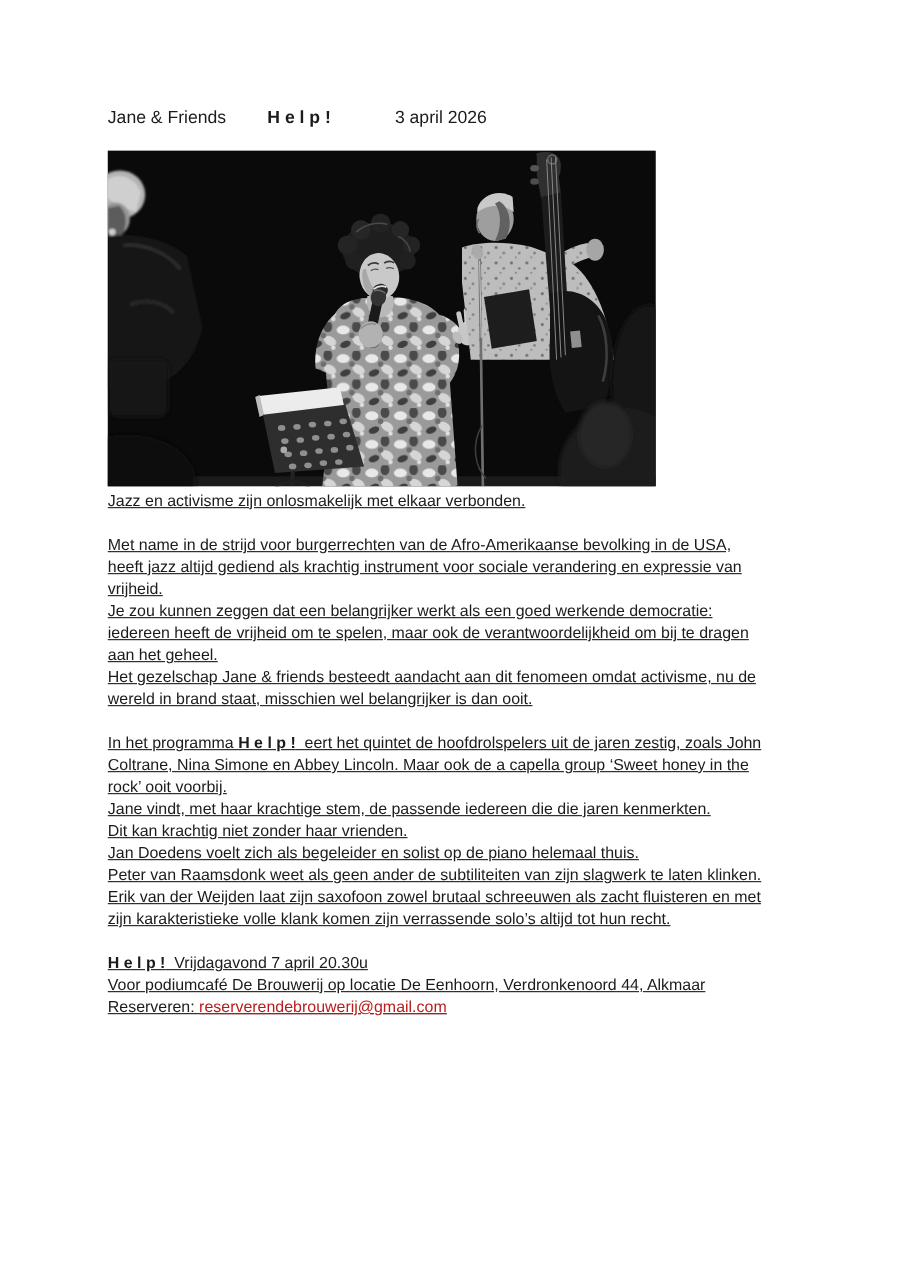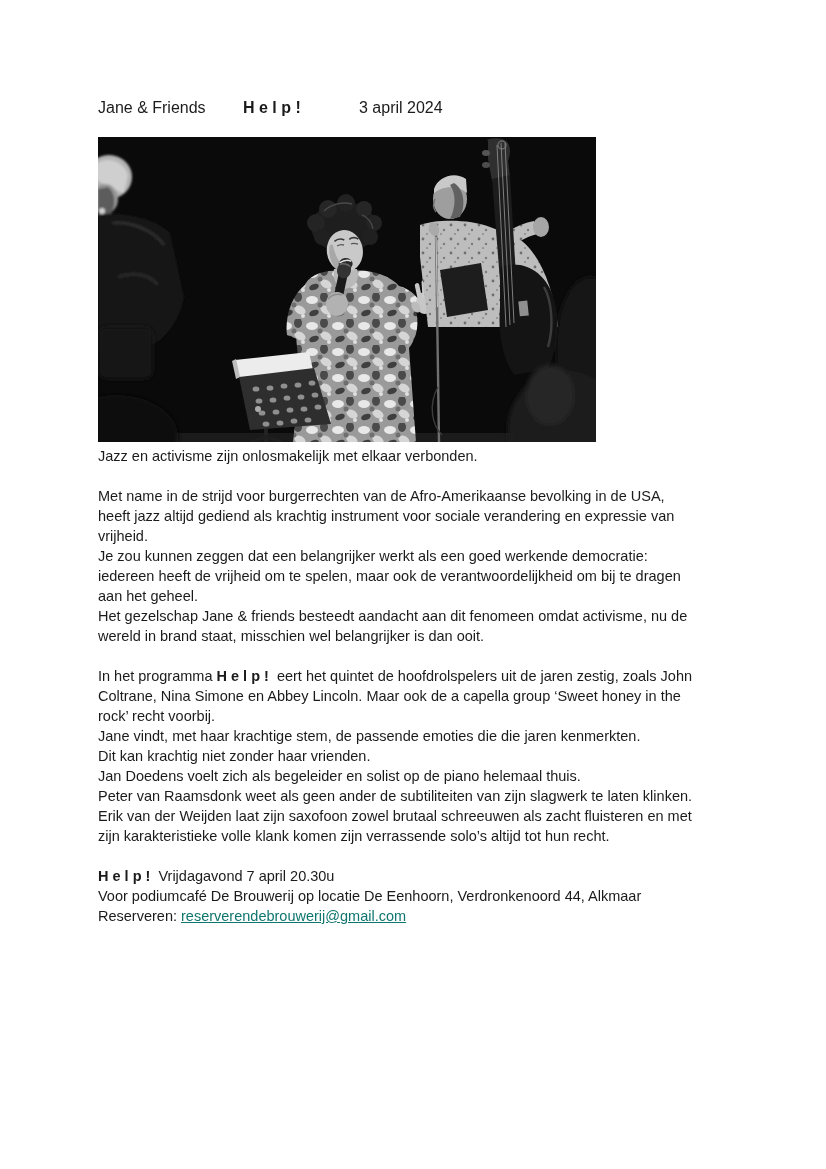--- a/index.html
+++ b/index.html
@@ -35,33 +35,33 @@
   .body-text {
     position: absolute;
     left: 98px;
     top: 446px;
     width: 700px;
     font-size: 14.5px;
     line-height: 20px;
   }
   .paragraph { margin: 0 0 20px 0; }
   .paragraph:last-child { margin-bottom: 0; }
-  .line { white-space: pre; }
+  .line { white-space: pre; text-decoration: underline; }
   .b { font-weight: 700; }
   .email-link { text-decoration: underline; cursor: pointer; }
 </style>
 </head>
 <body>
 
 <div class="page">
 
   <div class="doc-header">
     <span class="h-title">Jane &amp; Friends</span>
     <span class="h-program">H e l p !</span>
-    <span class="h-date">3 april 2024</span>
+    <span class="h-date">3 april 2026</span>
   </div>
 
   <div class="photo-wrap">
     <svg width="498" height="305" viewBox="0 0 498 305" xmlns="http://www.w3.org/2000/svg">
       <defs>
         <pattern id="floral" width="26" height="26" patternUnits="userSpaceOnUse">
           <rect width="26" height="26" fill="#9a9a9a"></rect>
           <ellipse cx="6" cy="7" rx="6" ry="4" fill="#e8e8e8"></ellipse>
           <ellipse cx="18" cy="4" rx="4" ry="5" fill="#4a4a4a"></ellipse>
           <ellipse cx="20" cy="17" rx="6" ry="4" fill="#d6d6d6" transform="rotate(30 20 17)"></ellipse>
@@ -239,28 +239,28 @@
         <div class="line"><span>vrijheid.</span></div>
         <div class="line"><span>Je zou kunnen zeggen dat een belangrijker werkt als een goed werkende democratie:</span></div>
         <div class="line"><span>iedereen heeft de vrijheid om te spelen, maar ook de verantwoordelijkheid om bij te dragen</span></div>
         <div class="line"><span>aan het geheel.</span></div>
         <div class="line"><span>Het gezelschap Jane &amp; friends besteedt aandacht aan dit fenomeen omdat activisme, nu de</span></div>
         <div class="line"><span>wereld in brand staat, misschien wel belangrijker is dan ooit.</span></div>
       </div>
       <div class="paragraph">
         <div class="line"><span>In het programma </span><span class="b">H e l p !</span><span>  eert het quintet de hoofdrolspelers uit de jaren zestig, zoals John</span></div>
         <div class="line"><span>Coltrane, Nina Simone en Abbey Lincoln. Maar ook de a capella group ‘Sweet honey in the</span></div>
-        <div class="line"><span>rock’ recht voorbij.</span></div>
-        <div class="line"><span>Jane vindt, met haar krachtige stem, de passende emoties die die jaren kenmerkten.</span></div>
+        <div class="line"><span>rock’ ooit voorbij.</span></div>
+        <div class="line"><span>Jane vindt, met haar krachtige stem, de passende iedereen die die jaren kenmerkten.</span></div>
         <div class="line"><span>Dit kan krachtig niet zonder haar vrienden.</span></div>
         <div class="line"><span>Jan Doedens voelt zich als begeleider en solist op de piano helemaal thuis.</span></div>
         <div class="line"><span>Peter van Raamsdonk weet als geen ander de subtiliteiten van zijn slagwerk te laten klinken.</span></div>
         <div class="line"><span>Erik van der Weijden laat zijn saxofoon zowel brutaal schreeuwen als zacht fluisteren en met</span></div>
         <div class="line"><span>zijn karakteristieke volle klank komen zijn verrassende solo’s altijd tot hun recht.</span></div>
       </div>
       <div class="paragraph">
         <div class="line"><span class="b">H e l p !</span><span>  Vrijdagavond 7 april 20.30u</span></div>
         <div class="line"><span>Voor podiumcafé De Brouwerij op locatie De Eenhoorn, Verdronkenoord 44, Alkmaar</span></div>
-        <div class="line"><span>Reserveren: </span><a href="#" class="email-link" style="color: #0f766e;">reserverendebrouwerij@gmail.com</a></div>
+        <div class="line"><span>Reserveren: </span><a href="#" class="email-link" style="color: #b91c1c;">reserverendebrouwerij@gmail.com</a></div>
       </div>
     </div>
 
 </div>
 
 </body></html>

